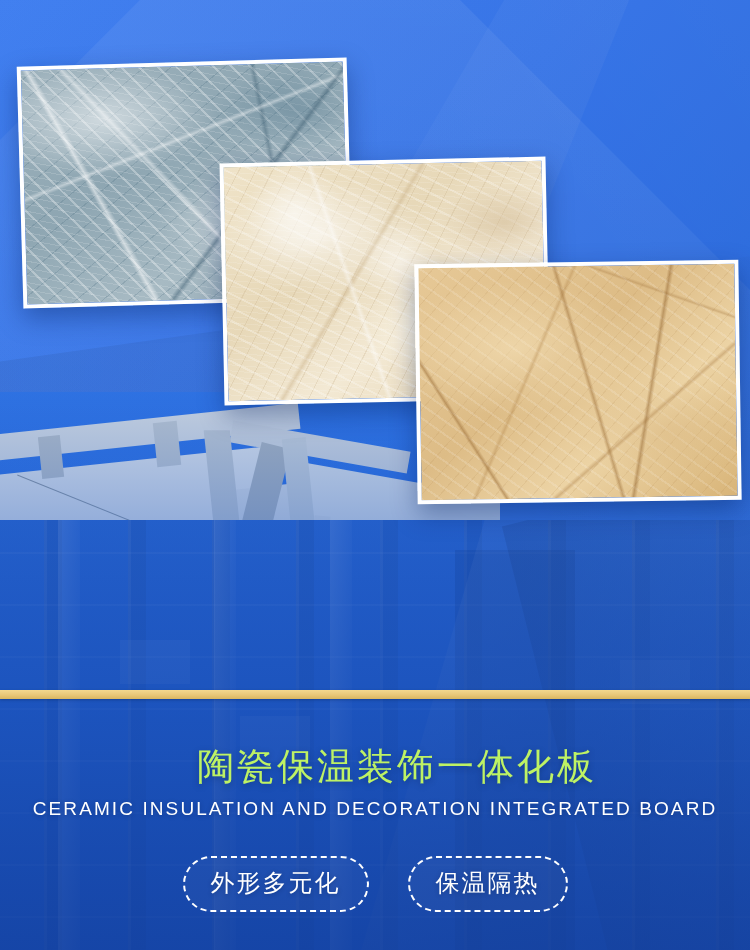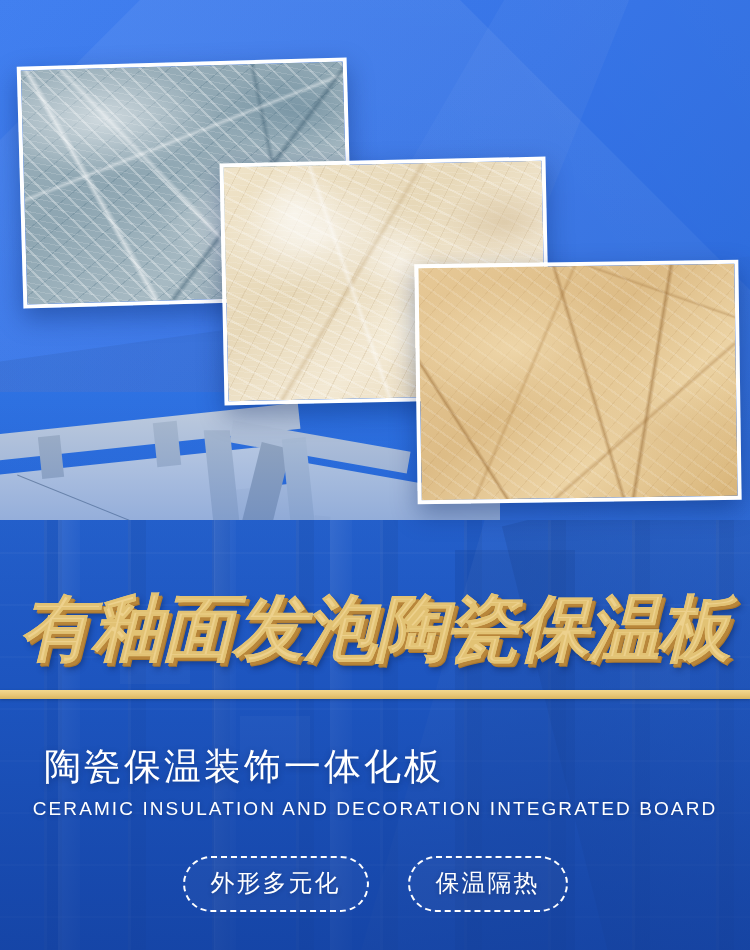--- a/index.html
+++ b/index.html
@@ -213,24 +213,24 @@
   
   .gold-rule{
     position:absolute; left:0; top:690px; width:750px; height:9px;
     background:linear-gradient(180deg,#f3d88f,#e8c778 55%,#d9b660);
     box-shadow:0 1px 3px rgba(0,25,70,.35);
   }
 
   
   .sub-cn{
     position:absolute; left:0; top:744px; width:750px;
-    text-align:left;
+    text-align:center;
     font-size:37px;
     font-weight:400;
-    color:#ffffff;
+    color:#bef264;
     letter-spacing:3px;
     line-height:46px;
     white-space:nowrap;
     text-shadow:0 2px 6px rgba(0,25,70,.35);
     padding-left:44px;
   }
   .sub-en{
     position:absolute; left:0; top:798px; width:750px;
     text-align:center;
     font-size:19px;
@@ -313,21 +313,20 @@
   </div>
   <div class="tile" id="tile-2">
     <div class="tile-inner"></div>
     <div class="veins"></div>
   </div>
   <div class="tile" id="tile-3">
     <div class="tile-inner"></div>
     <div class="veins"></div>
   </div>
 
-  <div class="headline">有釉面发泡陶瓷保温板</div>
 
   <div class="gold-rule"></div>
 
   <div class="sub-cn">陶瓷保温装饰一体化板</div>
   <div class="sub-en">CERAMIC INSULATION AND DECORATION INTEGRATED BOARD</div>
 
   <div class="badges">
     <div class="badge">外形多元化</div>
     <div class="badge">保温隔热</div>
   </div>

